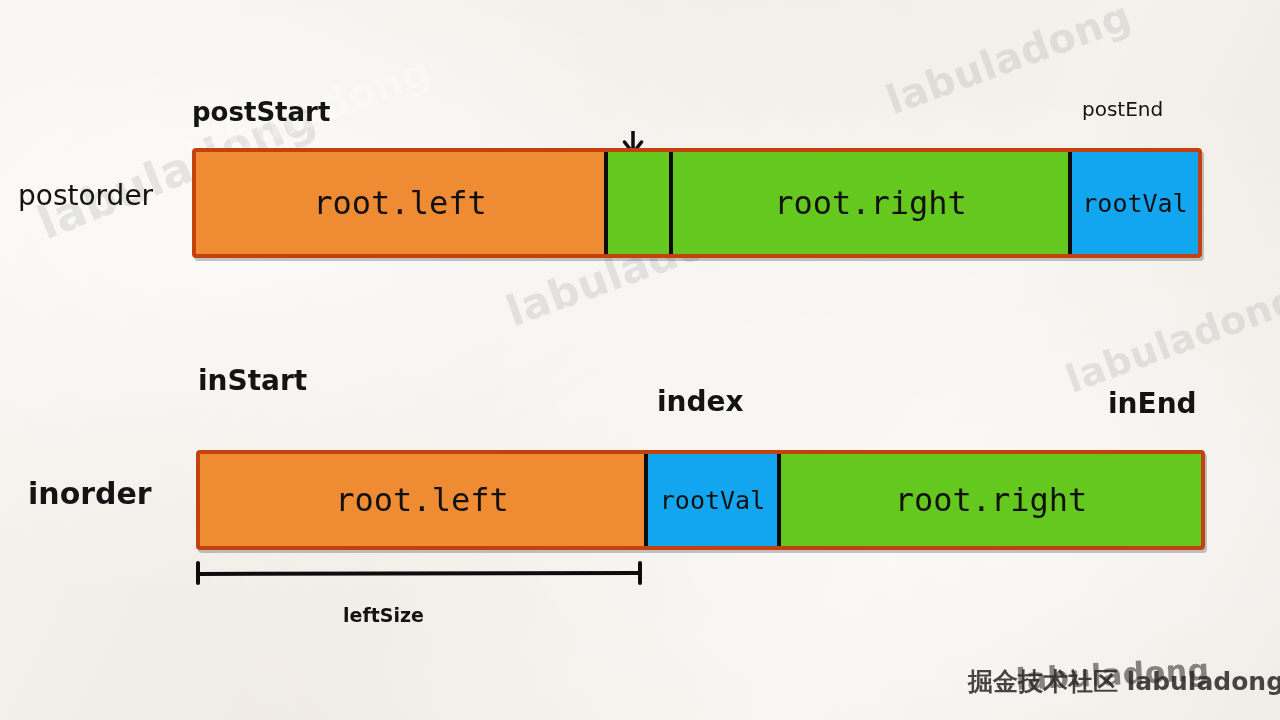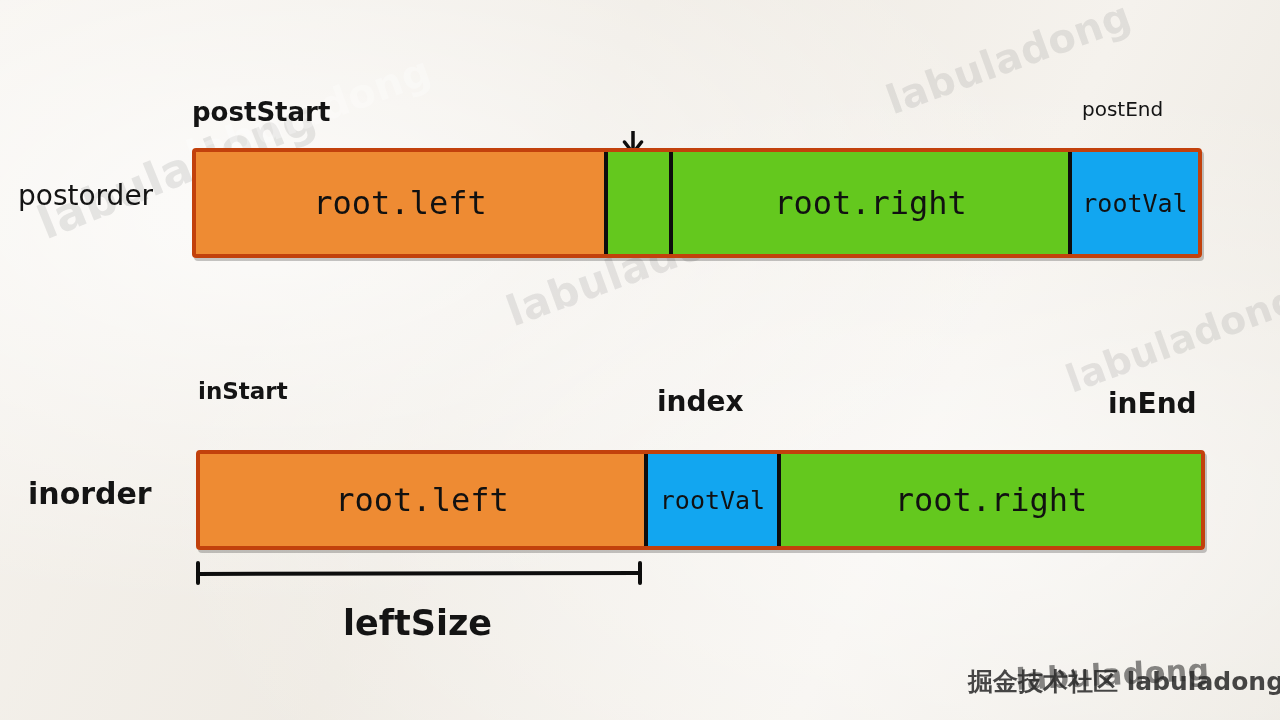--- a/index.html
+++ b/index.html
@@ -112,21 +112,21 @@
     <div class="seg" style="width:399px; background:#64c81e; font-size:32px;">
       <span>root.right</span>
     </div>
     <div class="seg" style="width:130px; background:#12a6f0; font-size:25px;">
       <span>rootVal</span>
     </div>
   </div>
 
   <div class="lbl lbl-bold" style="left:28px; top:479px; font-size:30px;">inorder</div>
 
-  <div class="lbl lbl-bold" style="left:198px; top:380px; font-size:23px;">inStart</div>
+  <div class="lbl lbl-bold" style="left:198px; top:367px; font-size:28px;">inStart</div>
 
   <div class="lbl lbl-bold" style="left:657px; top:388px; font-size:28px;">index</div>
 
   <div class="lbl lbl-bold" style="left:1108px; top:390px; font-size:28px;">inEnd</div>
 
   <div class="bar" style="left:196px; top:450px; width:1009px; height:100px;">
     <div class="seg" style="width:444px; background:#ee8b33; font-size:32px;">
       <span>root.left</span>
     </div>
     <div class="seg" style="width:133px; background:#12a6f0; font-size:25px;">
@@ -138,19 +138,19 @@
   </div>
 
   <div class="bracket" style="left:190px; top:558px; width:460px; height:28px;">
     <svg width="460" height="28" viewBox="0 0 460 28">
       <path d="M8 5 L8 25" stroke="#0d0d0d" stroke-width="4" stroke-linecap="round"></path>
       <path d="M450 5 L450 25" stroke="#0d0d0d" stroke-width="4" stroke-linecap="round"></path>
       <path d="M8 16 L450 15" stroke="#0d0d0d" stroke-width="4" stroke-linecap="round"></path>
     </svg>
   </div>
 
-  <div class="lbl lbl-bold" style="left:343px; top:606px; font-size:35px;">leftSize</div>
+  <div class="lbl lbl-bold" style="left:343px; top:606px; font-size:19px;">leftSize</div>
 
   <div style="position:absolute; left:968px; top:665px; font-size:25px; font-weight:700;
               color:rgba(30,30,30,0.82); font-family:'DejaVu Sans', sans-serif; white-space:nowrap;">掘金技术社区 labuladong</div>
   <div class="wm" style="left:1015px; top:662px; font-size:30px; color:rgba(40,40,40,0.55); transform:rotate(-3deg);">labuladong</div>
 
 </div>
 
 </body></html>

